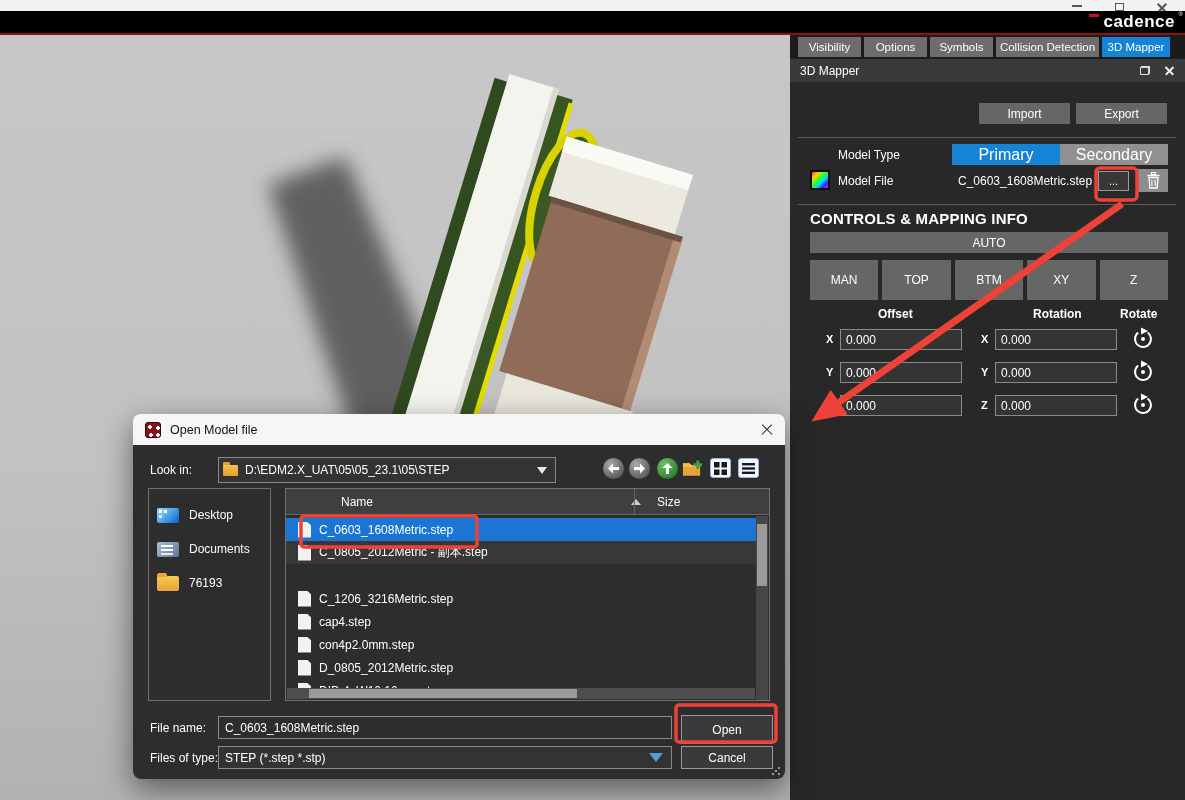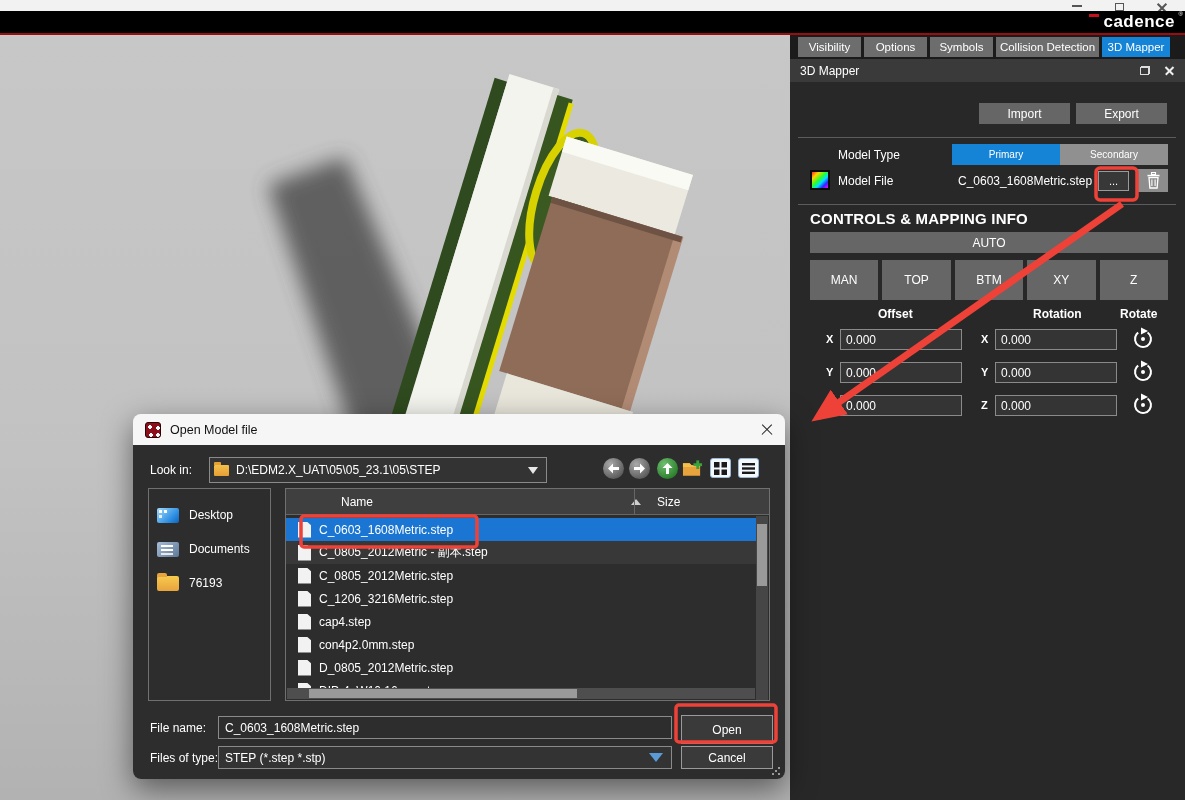--- a/index.html
+++ b/index.html
@@ -39,21 +39,21 @@
   .x-ic { position:relative; width:11px; height:11px; }
   .x-ic::before,.x-ic::after{ content:""; position:absolute; left:0; top:5px; width:11px; height:1.6px; background:#eee; }
   .x-ic::before{ transform:rotate(45deg);} .x-ic::after{ transform:rotate(-45deg);}
   .panel-body { position:absolute; left:0; top:47px; width:395px; height:718px; background:#282828; }
   .btn { background:#666; color:#fff; border:none; font-size:12px; display:flex; align-items:center; justify-content:center; }
   .imp { position:absolute; left:189px; top:21px; width:91px; height:21px; }
   .exp { position:absolute; left:286px; top:21px; width:91px; height:21px; }
   .sep { position:absolute; left:8px; width:378px; height:1px; background:#5c5c5c; }
   .lbl { position:absolute; font-size:12px; color:#fff; }
   .seg { position:absolute; left:162px; top:62px; width:216px; height:21px; display:flex; }
-  .seg > div { width:108px; height:21px; display:flex; align-items:center; justify-content:center; font-size:10px; }
+  .seg > div { width:108px; height:21px; display:flex; align-items:center; justify-content:center; font-size:16px; }
   .seg-primary { background:#1583d6; }
   .seg-secondary { background:#909090; }
   .swatch { position:absolute; left:20px; top:88px; width:20px; height:20px; border:2px solid #0a0a0a;
             background:linear-gradient(135deg,#ff2a2a 0%,#ffd400 22%,#2aff2a 45%,#00e0ff 62%,#2a2aff 80%,#ff00ff 100%); }
   .mf-value { position:absolute; left:168px; top:92px; font-size:12px; }
   .browse { position:absolute; left:308px; top:89px; width:31px; height:20px; background:#383838; border:1px solid #9a9a9a; color:#fff; font-size:11px; line-height:16px; text-align:center; }
   .trash { position:absolute; left:348px; top:87px; width:30px; height:23px; background:#8d8d8d; border:none; display:flex; align-items:center; justify-content:center; }
   .ctrl-head { position:absolute; left:20px; top:128px; font-size:15px; font-weight:bold; letter-spacing:.2px; }
   .auto { position:absolute; left:20px; top:150px; width:358px; height:21px; }
   .modes { position:absolute; left:20px; top:178px; width:358px; display:flex; gap:4px; }
@@ -261,21 +261,21 @@
 
   <div class="dlg">
     <div class="dlg-title">
       <div class="app-ic"></div>
       <span class="dlg-title-text">Open Model file</span>
       <div class="dlg-close"></div>
     </div>
     <div class="dlg-body">
 
       <span class="dl" style="left:17px; top:18px">Look in:</span>
-      <div class="combo" style="left:76px; top:12px; width:338px; height:26px">
+      <div class="combo" style="left:85px; top:12px; width:338px; height:26px">
         <span class="folder-sm"></span>
         <span>D:\EDM2.X_UAT\05\05_23.1\05\STEP</span>
         <span class="tri-down"></span>
       </div>
 
       <button class="navball grayball" style="left:470px; top:13px">
         <svg width="13" height="11" viewBox="0 0 13 11">
             <path d="M6 0.5 L1 5.5 L6 10.5 V7 H12 V4 H6 Z" fill="#fff"></path>
           </svg>
       </button>
@@ -335,24 +335,20 @@
           <span style="margin-left:16px">Size</span>
           <span class="head-div"></span>
         </div>
         <div class="file-row selected" style="top:29px">
           <span class="doc-ic"></span>
             <span>C_0603_1608Metric.step</span>
         </div>
         <div class="file-row alt" style="top:52px">
           <span class="doc-ic"></span>
             <span>C_0805_2012Metric - 副本.step</span>
-        </div>
-        <div class="file-row" style="top:75px">
-          <span class="doc-ic"></span>
-            <span>C_0805_2012Metric.step</span>
         </div>
         <div class="file-row" style="top:98px">
           <span class="doc-ic"></span>
             <span>C_1206_3216Metric.step</span>
         </div>
         <div class="file-row" style="top:121px">
           <span class="doc-ic"></span>
             <span>cap4.step</span>
         </div>
         <div class="file-row" style="top:144px">

